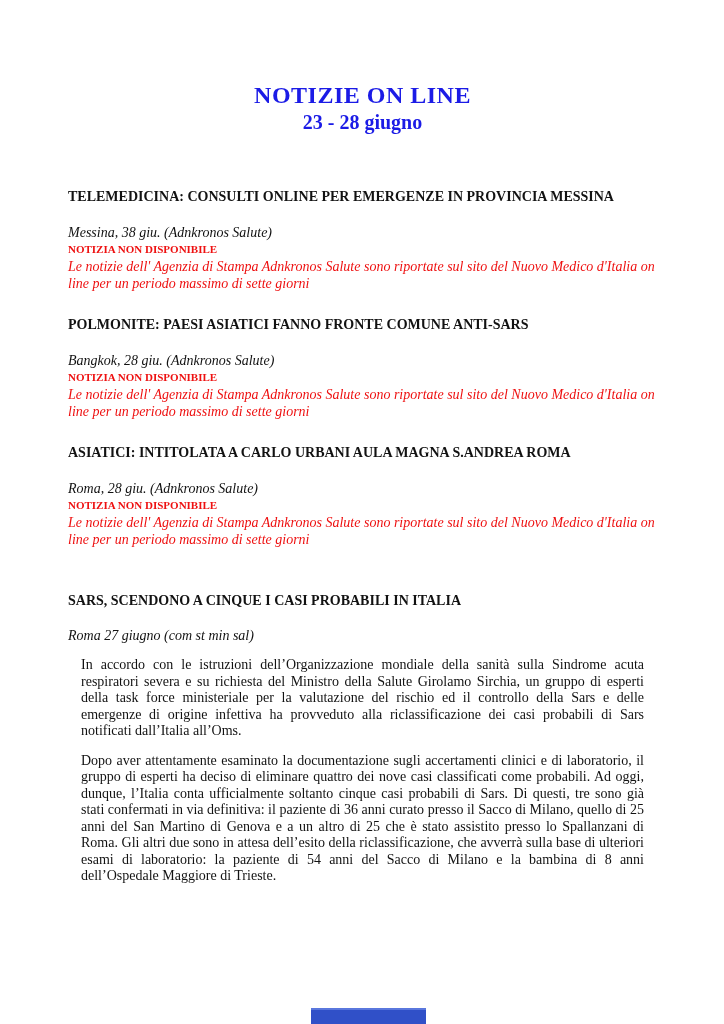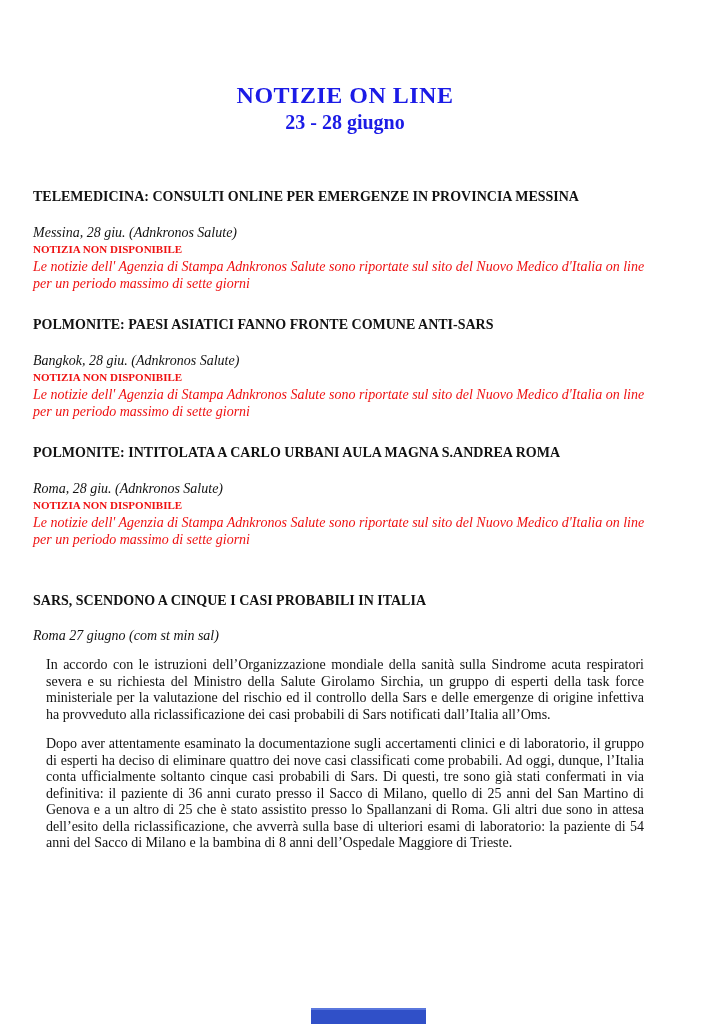--- a/index.html
+++ b/index.html
@@ -4,21 +4,21 @@
 <style>
   html,body { margin:0; padding:0; background:#ffffff; }
   .page {
     position:relative;
     width:724px; height:1024px;
     background:#ffffff;
     font-family:"Liberation Serif", serif;
     color:#121212;
     overflow:hidden;
   }
-  .content { padding:0 67px 0 33px; }
+  .content { padding:0 67px 0 68px; }
 
   .doc-title { padding-top:82px; text-align:center; font-weight:bold; color:var(--title_blue, #1b1be6); }
   .doc-title .l1 { font-size:24px; line-height:26px; letter-spacing:0.5px; }
   .doc-title .l2 { font-size:20px; line-height:28px; }
 
   .notice-first { margin-top:52px; }
   .notice + .notice { margin-top:24px; }
 
   .headline { font-size:14px; font-weight:bold; line-height:17px; color:#121212; }
   .dateline { font-size:14px; font-style:italic; line-height:17px; margin-top:19px; color:#121212; }
@@ -47,34 +47,34 @@
 <div class="page">
   <div class="content">
 
     <div class="doc-title">
       <div class="l1">NOTIZIE ON LINE</div>
       <div class="l2">23 - 28 giugno</div>
     </div>
 
     <div class="notice notice-first">
       <div class="headline">TELEMEDICINA: CONSULTI ONLINE PER EMERGENZE IN PROVINCIA MESSINA</div>
-      <div class="dateline">Messina, 28 giu. (Adnkronos Salute)</div>
+      <div class="dateline">Messina, 38 giu. (Adnkronos Salute)</div>
       <div class="alert">NOTIZIA NON DISPONIBILE</div>
       <div class="alert-note">Le notizie dell' Agenzia di Stampa Adnkronos Salute sono riportate sul sito del Nuovo Medico d'Italia on line per un periodo massimo di sette giorni</div>
     </div>
 
     <div class="notice">
       <div class="headline">POLMONITE: PAESI ASIATICI FANNO FRONTE COMUNE ANTI-SARS</div>
       <div class="dateline">Bangkok, 28 giu. (Adnkronos Salute)</div>
       <div class="alert">NOTIZIA NON DISPONIBILE</div>
       <div class="alert-note">Le notizie dell' Agenzia di Stampa Adnkronos Salute sono riportate sul sito del Nuovo Medico d'Italia on line per un periodo massimo di sette giorni</div>
     </div>
 
     <div class="notice">
-      <div class="headline">POLMONITE: INTITOLATA A CARLO URBANI AULA MAGNA S.ANDREA ROMA</div>
+      <div class="headline">ASIATICI: INTITOLATA A CARLO URBANI AULA MAGNA S.ANDREA ROMA</div>
       <div class="dateline">Roma, 28 giu. (Adnkronos Salute)</div>
       <div class="alert">NOTIZIA NON DISPONIBILE</div>
       <div class="alert-note">Le notizie dell' Agenzia di Stampa Adnkronos Salute sono riportate sul sito del Nuovo Medico d'Italia on line per un periodo massimo di sette giorni</div>
     </div>
 
     <div class="article">
       <div class="headline">SARS, SCENDONO A CINQUE I CASI PROBABILI IN ITALIA</div>
       <div class="dateline">Roma 27 giugno (com st min sal)</div>
       <p class="body-par">In accordo con le istruzioni dell’Organizzazione mondiale della sanità sulla Sindrome acuta respiratori severa e su richiesta del Ministro della Salute Girolamo Sirchia, un gruppo di esperti della task force ministeriale per la valutazione del rischio ed il controllo della Sars e delle emergenze di origine infettiva ha provveduto alla riclassificazione dei casi probabili di Sars notificati dall’Italia all’Oms.</p>
       <p class="body-par">Dopo aver attentamente esaminato la documentazione sugli accertamenti clinici e di laboratorio, il gruppo di esperti ha deciso di eliminare quattro dei nove casi classificati come probabili. Ad oggi, dunque, l’Italia conta ufficialmente soltanto cinque casi probabili di Sars. Di questi, tre sono già stati confermati in via definitiva: il paziente di 36 anni curato presso il Sacco di Milano, quello di 25 anni del San Martino di Genova e a un altro di 25 che è stato assistito presso lo Spallanzani di Roma. Gli altri due sono in attesa dell’esito della riclassificazione, che avverrà sulla base di ulteriori esami di laboratorio: la paziente di 54 anni del Sacco di Milano e la bambina di 8 anni dell’Ospedale Maggiore di Trieste.</p>

